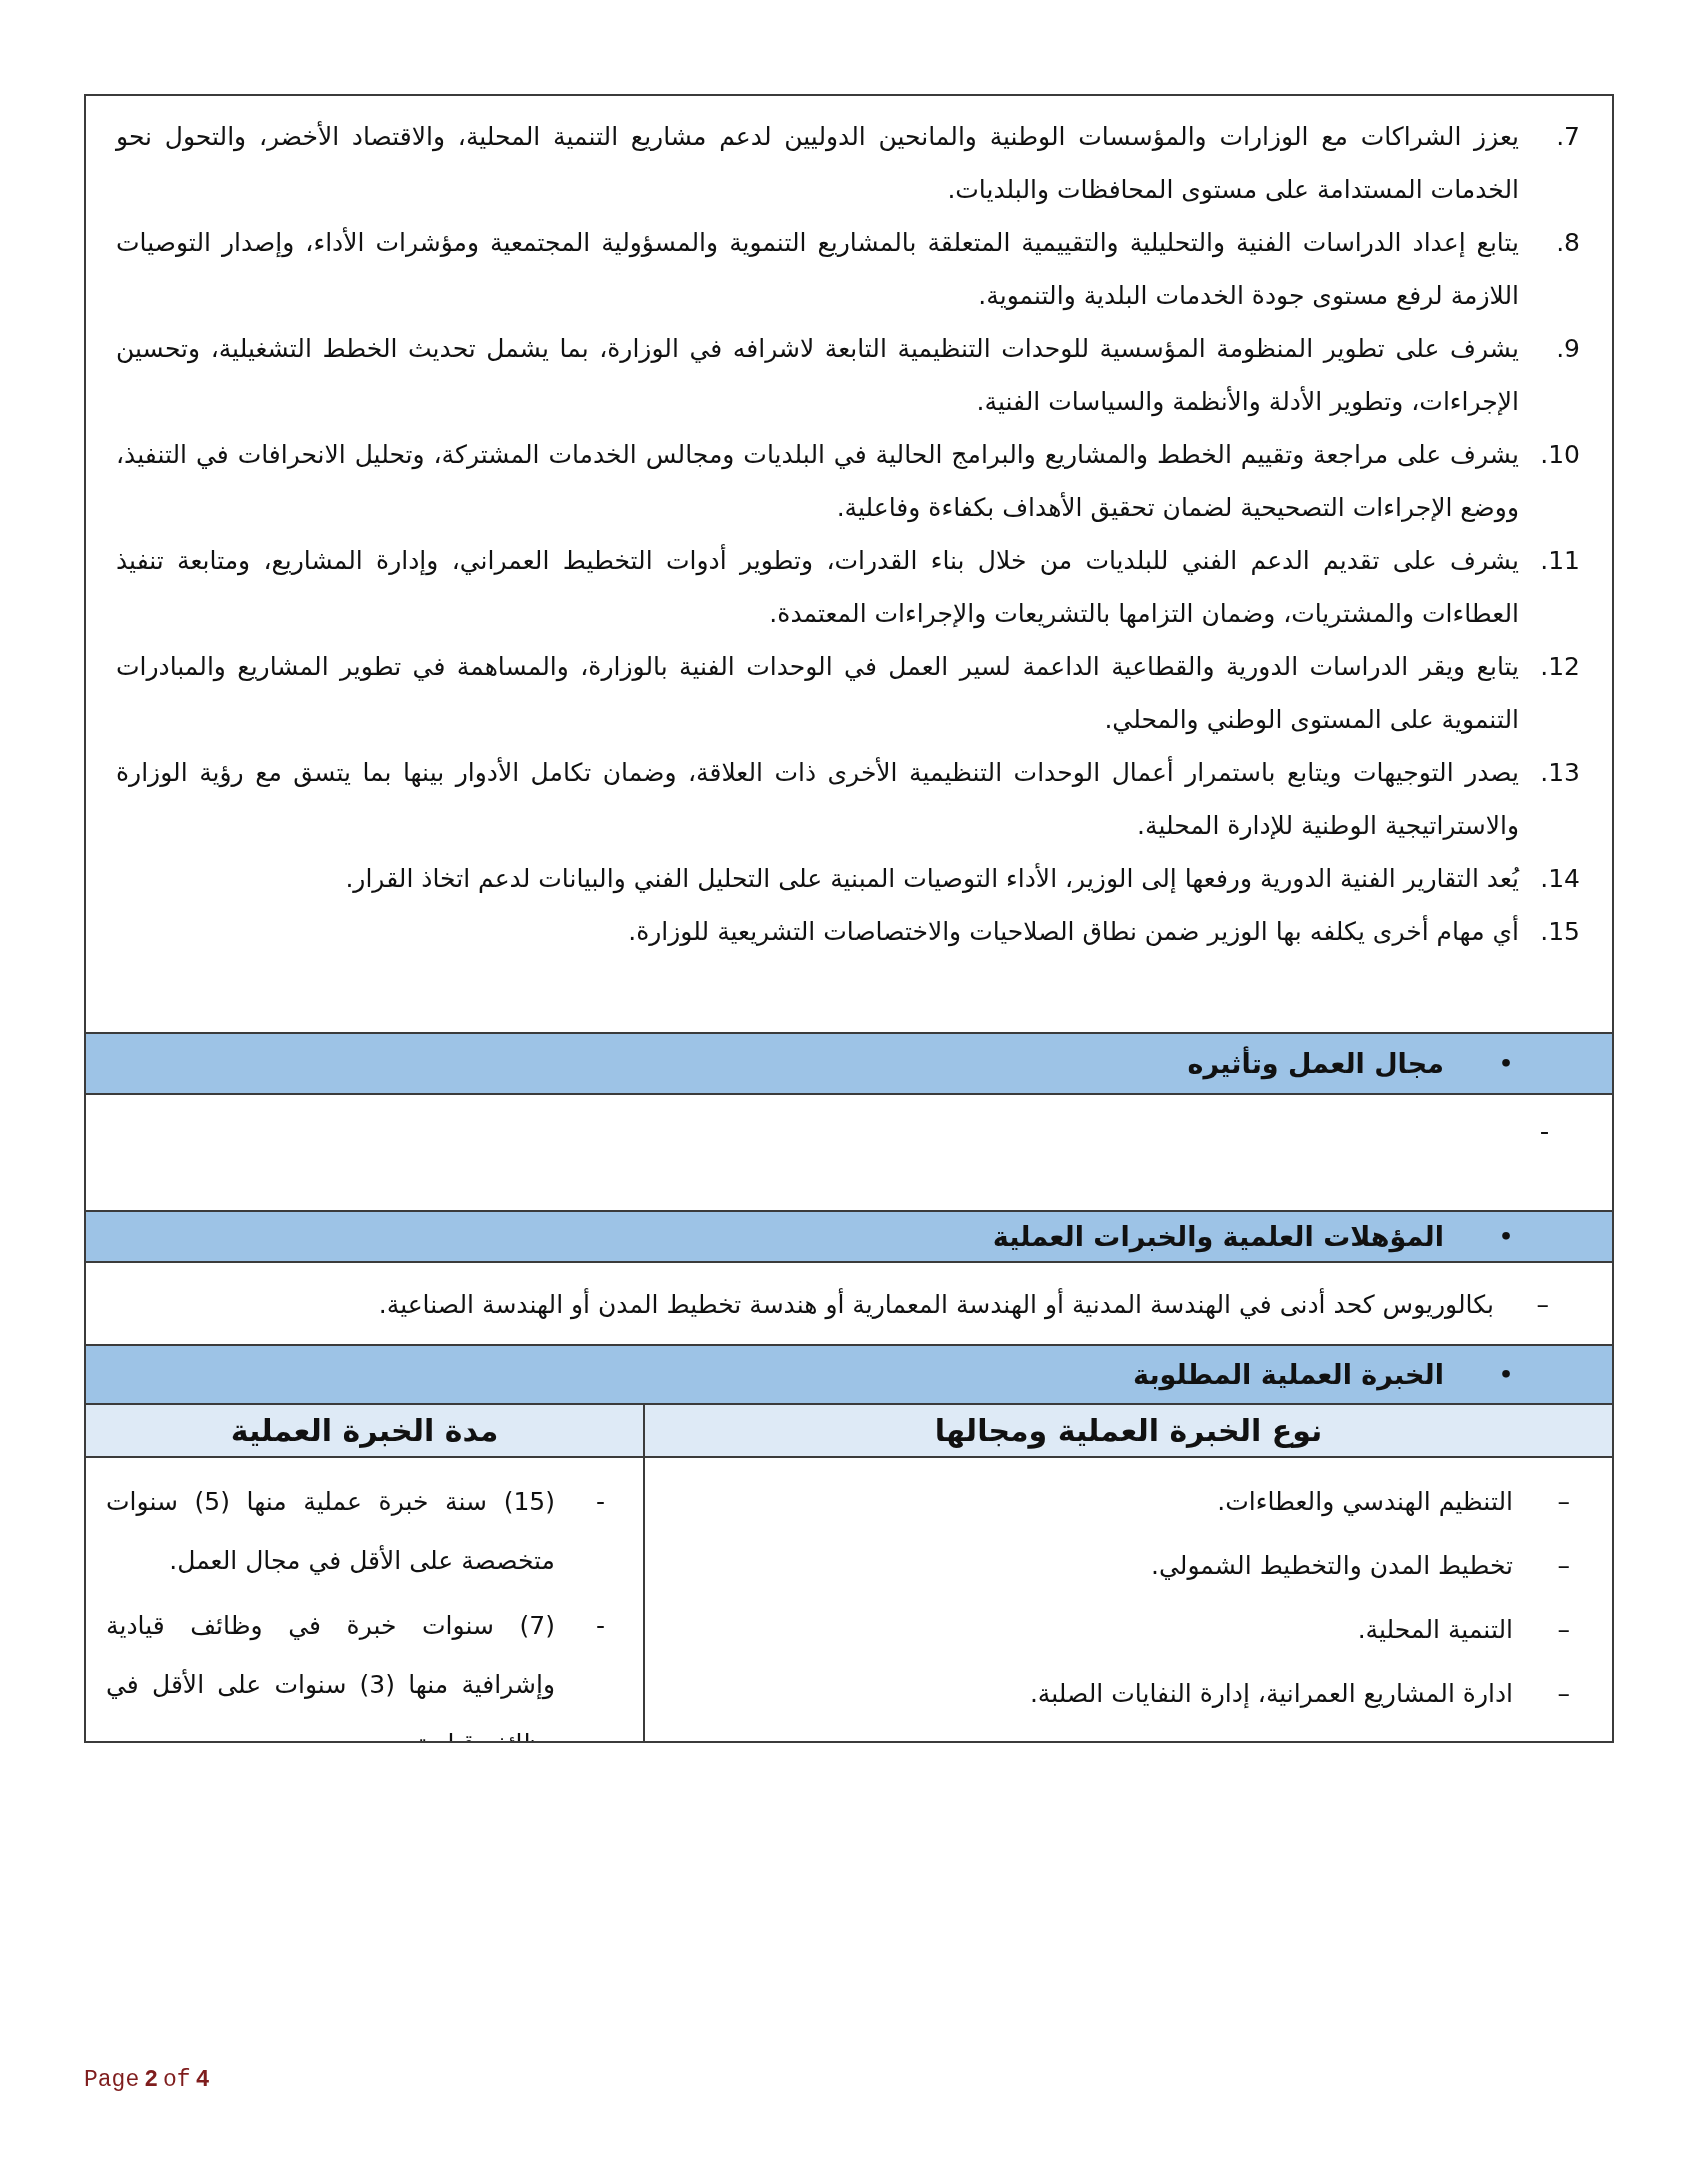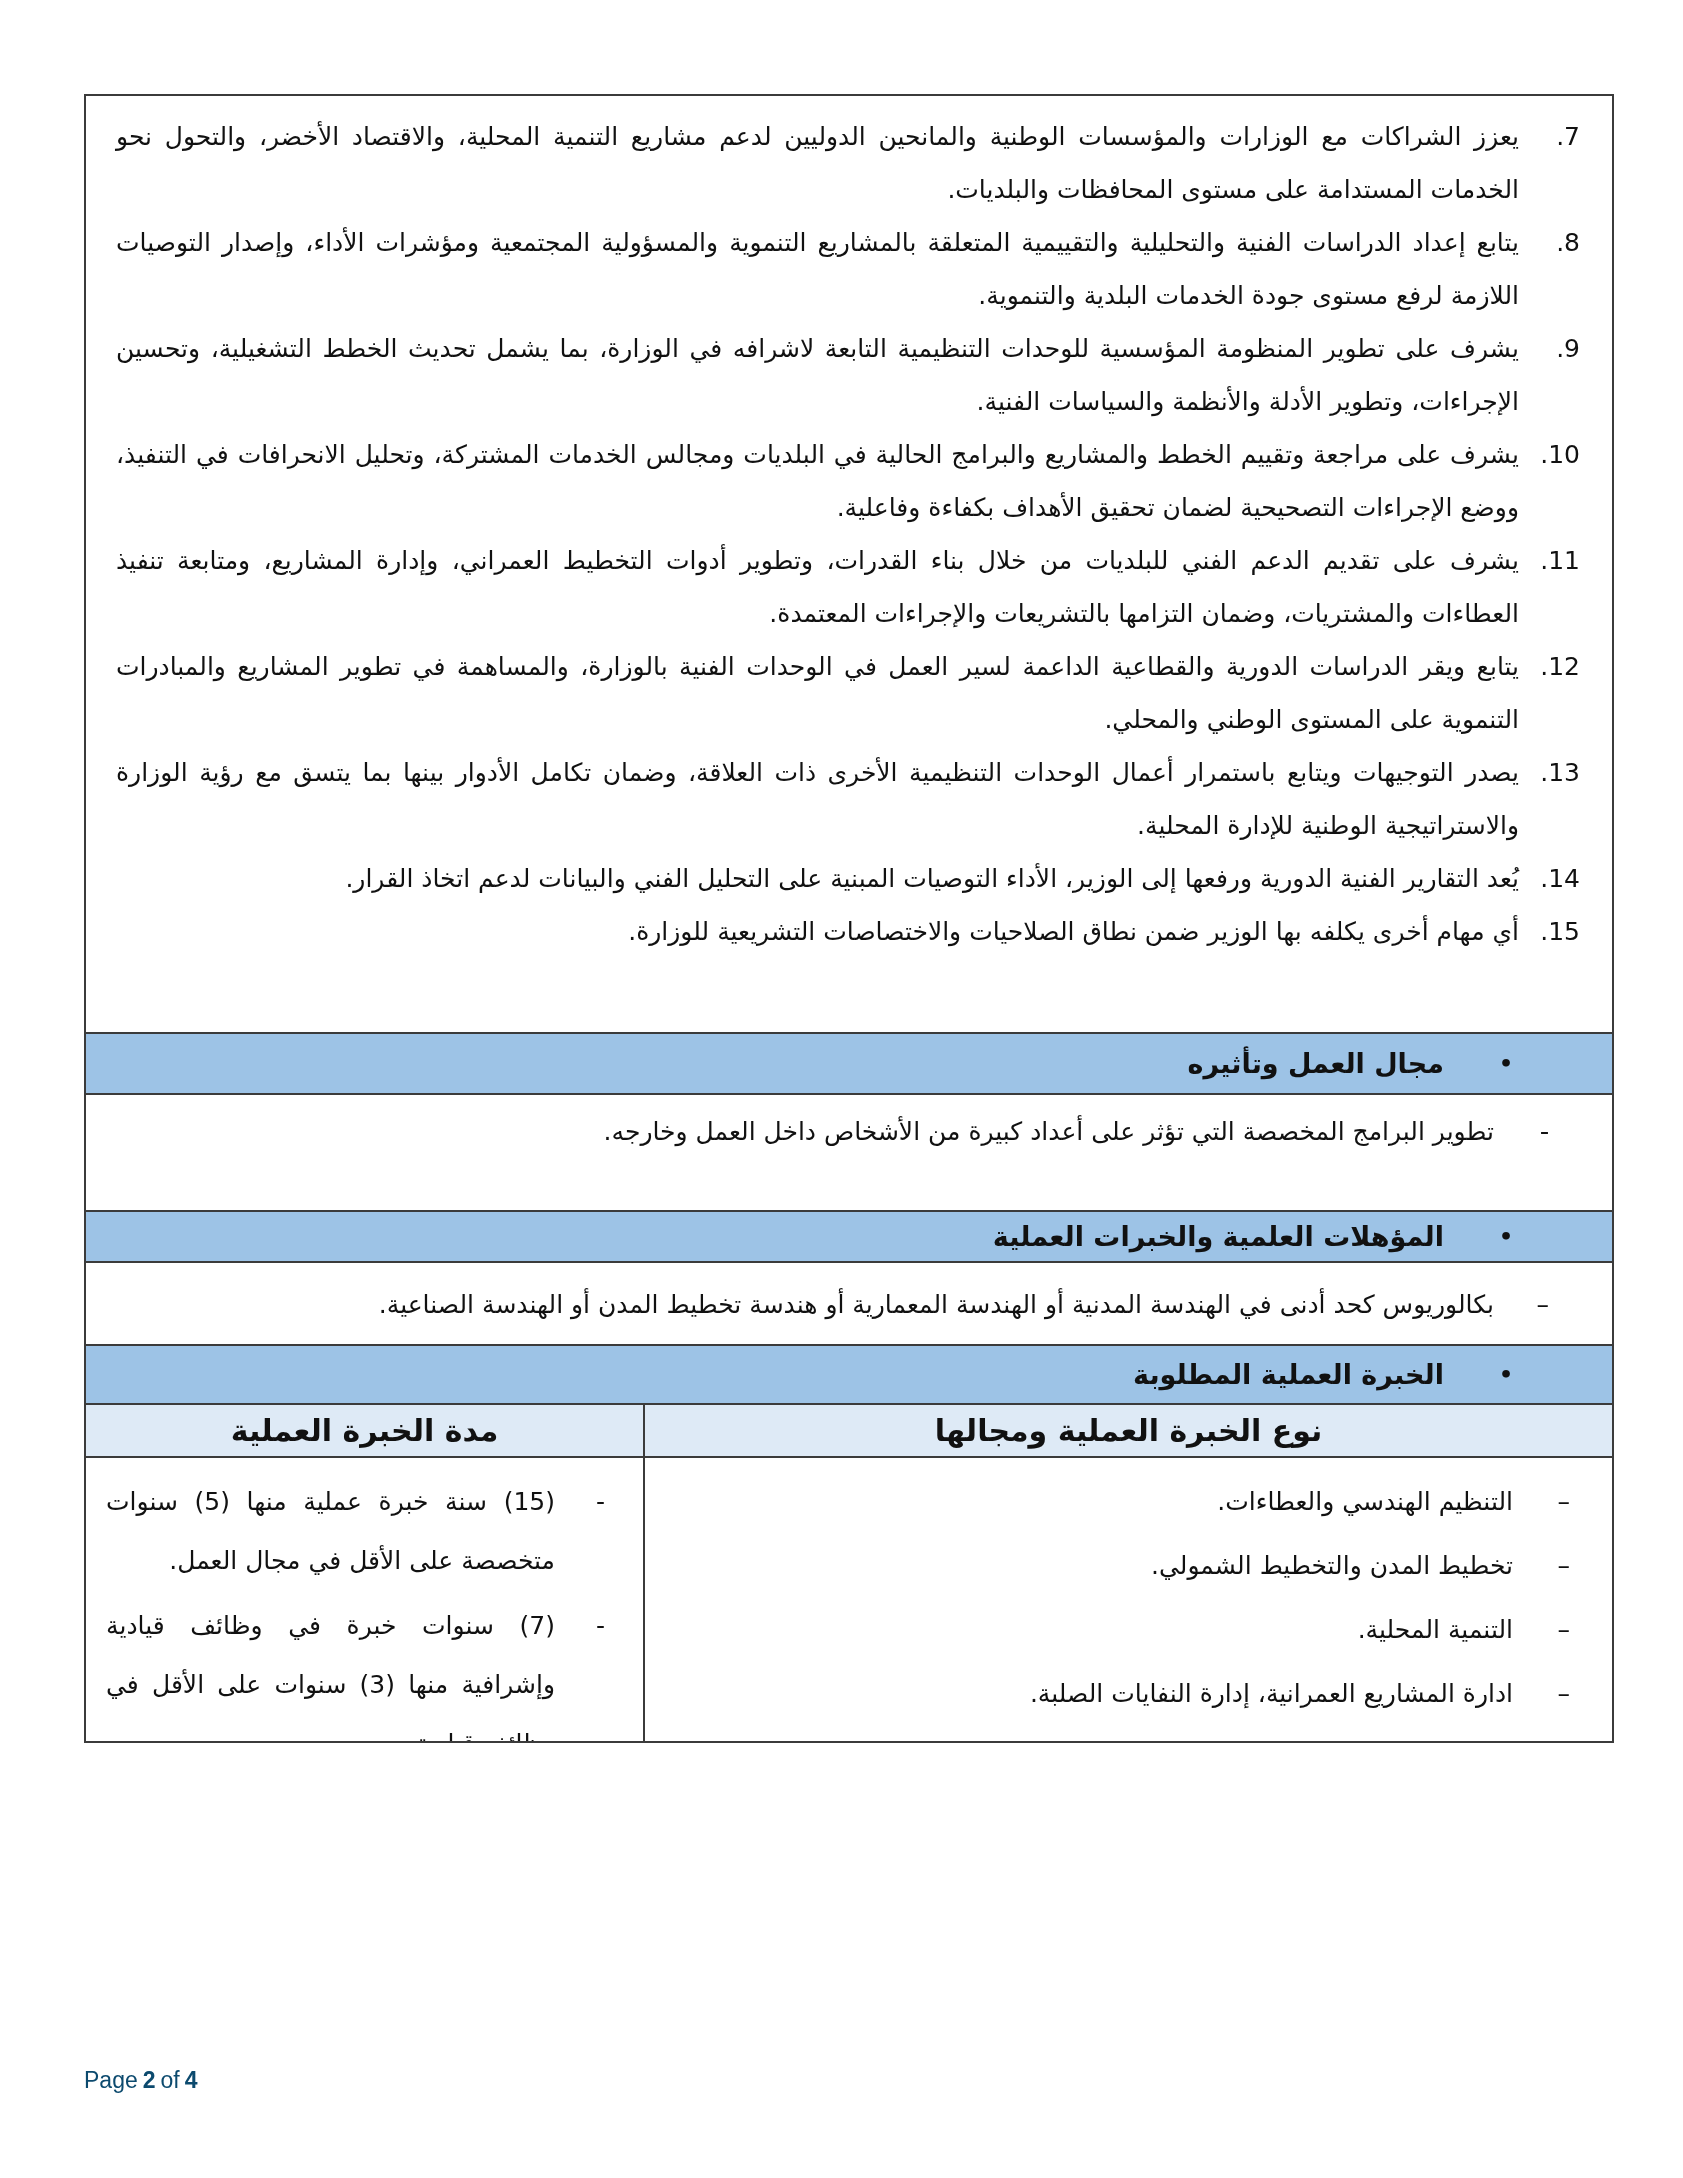--- a/index.html
+++ b/index.html
@@ -61,21 +61,21 @@
     margin-bottom:16px;text-align:right;
   }
   .tbody .cell-dur{padding:14px 38px 0 20px;overflow:hidden;}
   .dur-item{
     position:relative;padding-right:50px;font-size:25px;line-height:59px;
     margin-bottom:6px;text-align:justify;
   }
   
   .footer{
     position:absolute;left:84px;top:2067px;direction:ltr;
-    font-family:Liberation Sans, sans-serif;font-size:23px;color:#0c4a6e;
+    font-family:Liberation Mono, monospace;font-size:23px;color:#7f1d1d;
   }
   .footer b{font-weight:bold;}
   .footer span,.footer b{margin-right:5px;}
 </style>
 </head>
 <body>
 
 <div class="doc-box">
 
   <div class="sec duties">
@@ -134,21 +134,20 @@
   </div>
 
   <div class="sec scope-items">
 
       <div class="dash-item">
         <span class="dash">-</span>
       </div>
 
       <div class="dash-item">
         <span class="dash">-</span>
-        <span class="txt">تطوير البرامج المخصصة التي تؤثر على أعداد كبيرة من الأشخاص داخل العمل وخارجه.</span>
       </div>
     </div>
 
   <div class="sec bar bar-2">
     <span class="bullet">•</span>
     <span class="bar-title">المؤهلات العلمية والخبرات العملية</span>
   </div>
 
   <div class="sec bachelor">
 

